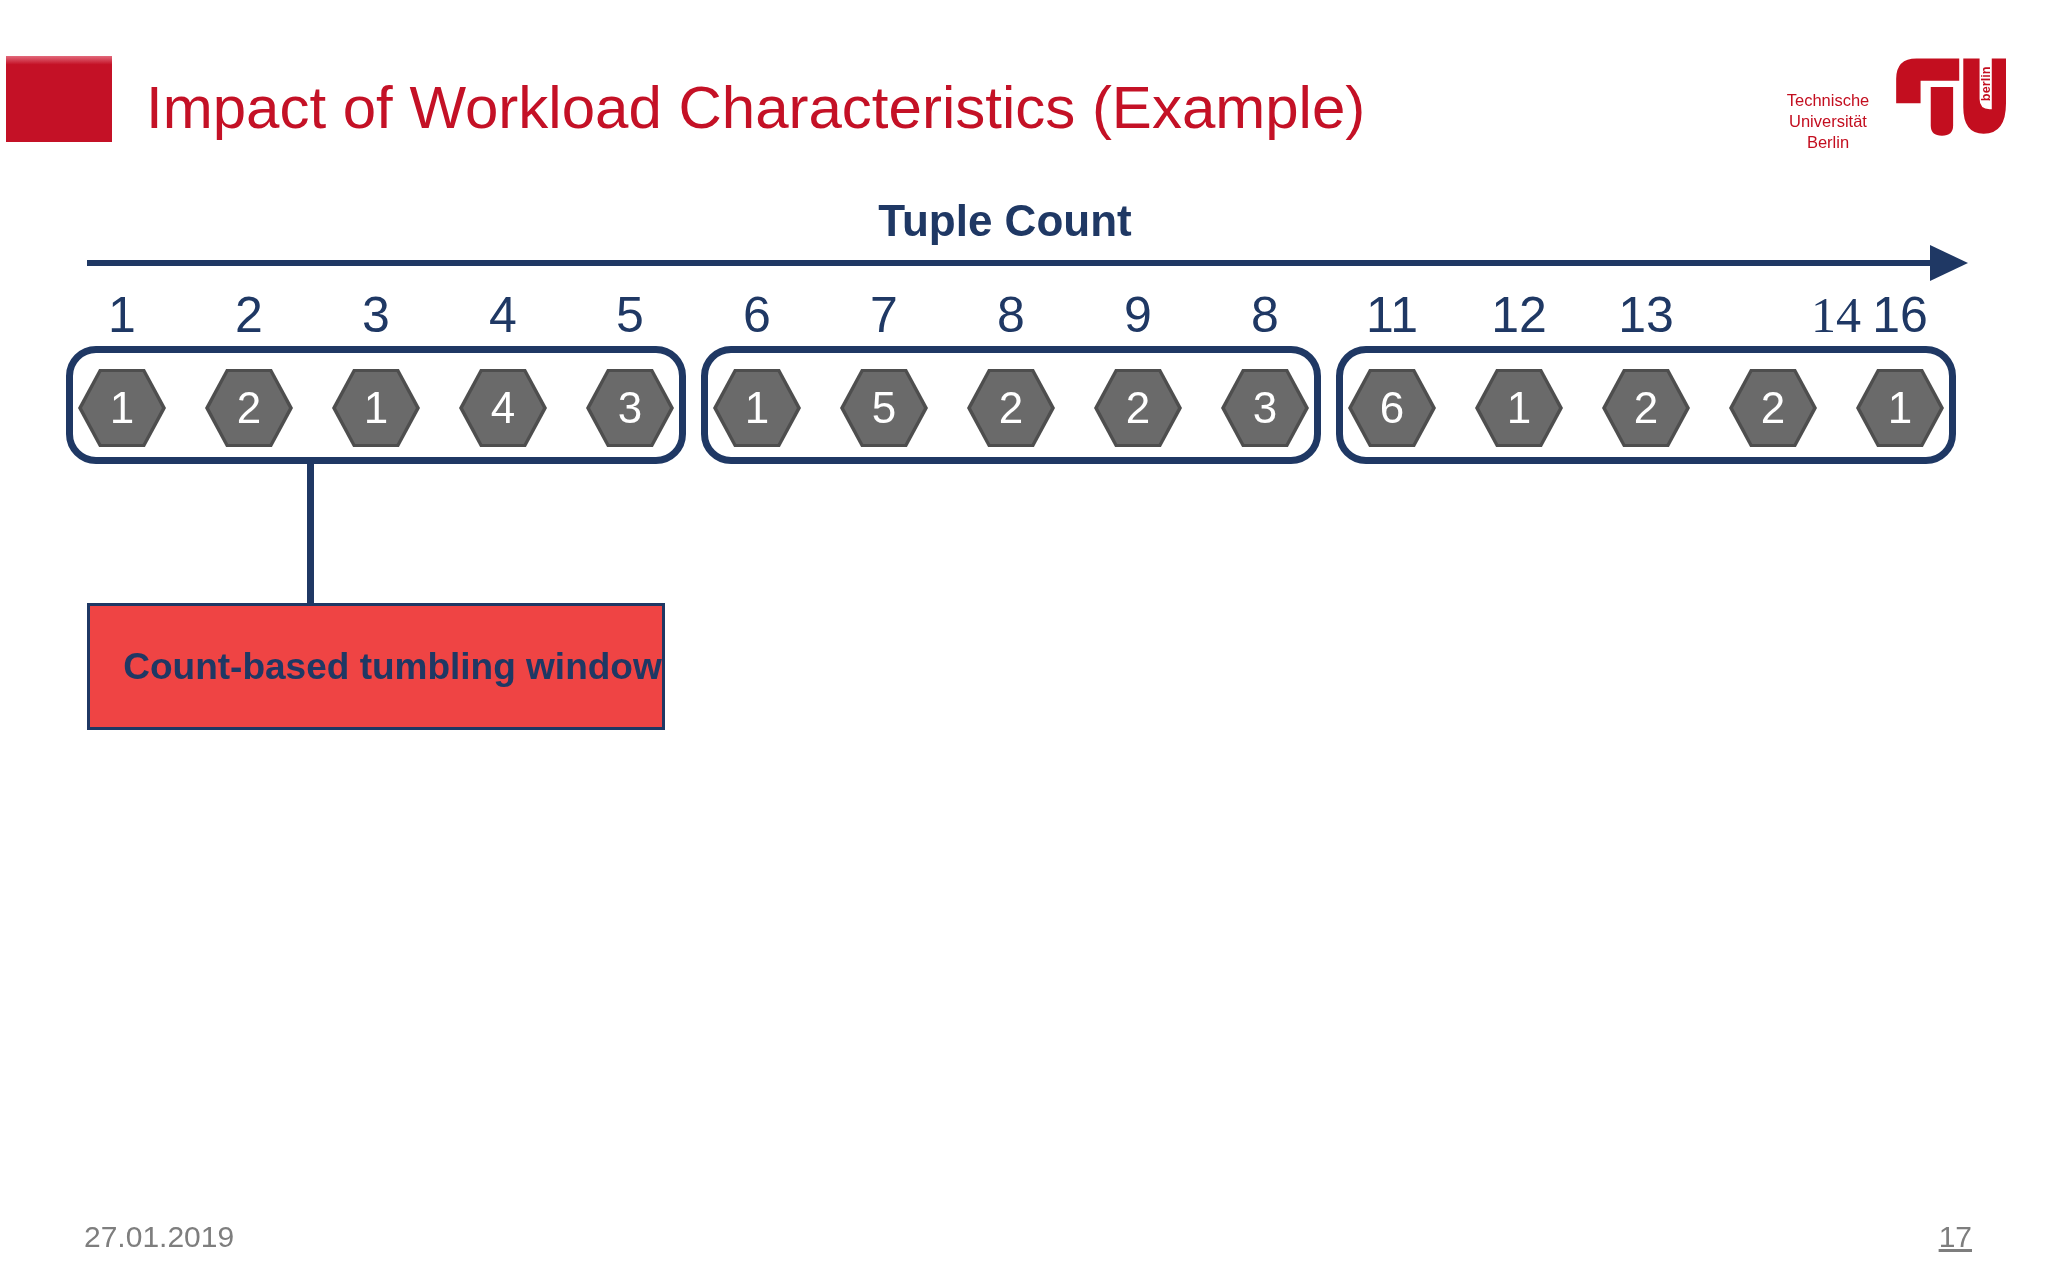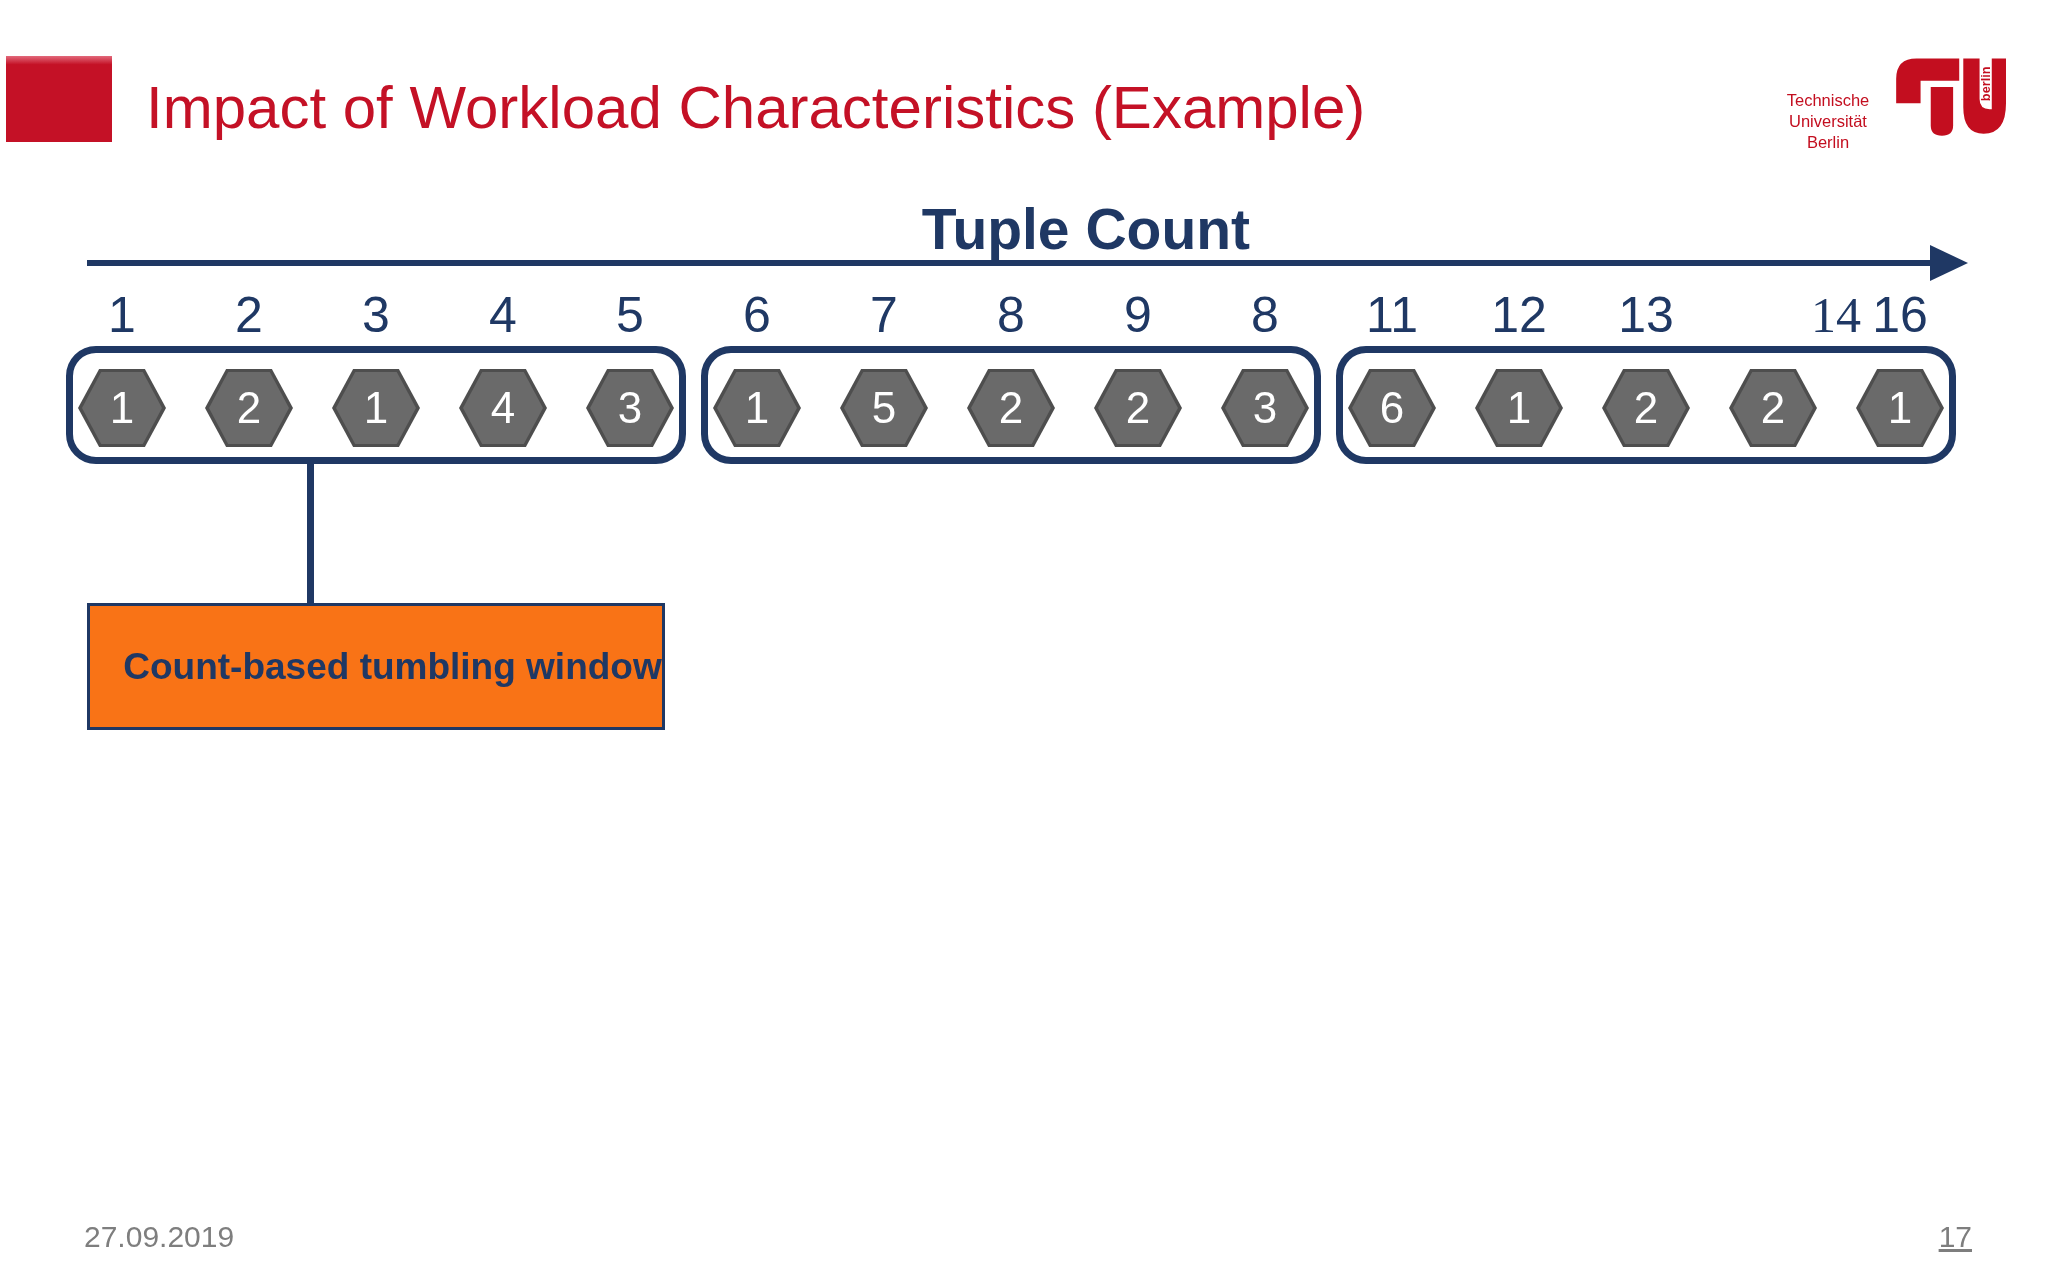--- a/index.html
+++ b/index.html
@@ -17,22 +17,22 @@
     font-size:60px;color:var(--red);white-space:nowrap;font-weight:400;margin-top:8px;
   }
   .logo{position:absolute;left:1740px;top:40px;width:290px;height:110px;}
   .logo-text{
     position:absolute;left:18px;top:50px;width:140px;text-align:center;
     font-size:16.5px;font-weight:normal;line-height:21px;color:var(--logo-red);
   }
   .logo-mark{position:absolute;left:146px;top:4px;}
   
   .timeline-title{
-    position:absolute;left:760px;top:196px;width:490px;text-align:right;
-    font-size:57px;font-weight:600;color:var(--navy);
+    position:absolute;left:760px;top:196px;width:490px;text-align:center;
+    font-size:44px;font-weight:600;color:var(--navy);
   }
   .axis-line{position:absolute;left:87px;top:260px;width:1845px;height:6px;background:var(--navy);}
   .axis-arrowhead{
     position:absolute;left:1930px;top:245px;width:0;height:0;
     border-left:38px solid var(--navy);border-top:18px solid transparent;border-bottom:18px solid transparent;
   }
   .tick-label{
     position:absolute;top:286px;width:128px;text-align:center;
     font-size:50px;color:var(--navy);font-weight:400;
   }
@@ -48,21 +48,21 @@
   .hex::before{
     content:"";position:absolute;top:3px;bottom:3px;left:4px;right:4px;
     background:var(--hex-fill);
     clip-path:polygon(0% 50%,24% 0%,76% 0%,100% 50%,76% 100%,24% 100%);
   }
   .hex span{position:relative;color:#ffffff;font-size:44px;line-height:1;}
   
   .callout-connector{position:absolute;left:307px;top:461px;width:7px;height:145px;background:var(--navy);}
   .callout-box{
     position:absolute;left:87px;top:603px;width:578px;height:127px;box-sizing:border-box;
-    border:3px solid var(--navy);background:#f97316;
+    border:3px solid var(--navy);background:#ef4444;
     display:flex;flex-direction:column;align-items:center;justify-content:center;padding-left:33px;
   }
   .callout-box div{font-size:37px;font-weight:bold;color:var(--navy);line-height:47px;text-align:center;}
   
   .footer-date{position:absolute;left:84px;top:1220px;font-size:30px;color:var(--gray);}
   .footer-center{position:absolute;left:0;top:1220px;width:2048px;text-align:center;font-size:30px;color:var(--gray);}
   .footer-page{position:absolute;left:1840px;top:1220px;width:132px;text-align:right;font-size:30px;color:var(--gray);text-decoration:underline;}
 </style>
 </head>
 <body>
@@ -160,16 +160,16 @@
       <div class="hex" style="left: 1856px;">
         <span>1</span>
       </div>
     </div>
 
   <div class="callout-connector"></div>
   <div class="callout-box">
     <div>Count-based tumbling window</div>
   </div>
 
-  <div class="footer-date">27.09.2019</div>
+  <div class="footer-date">27.01.2019</div>
   <div class="footer-page">17</div>
 
 </div>
 
 </body></html>

